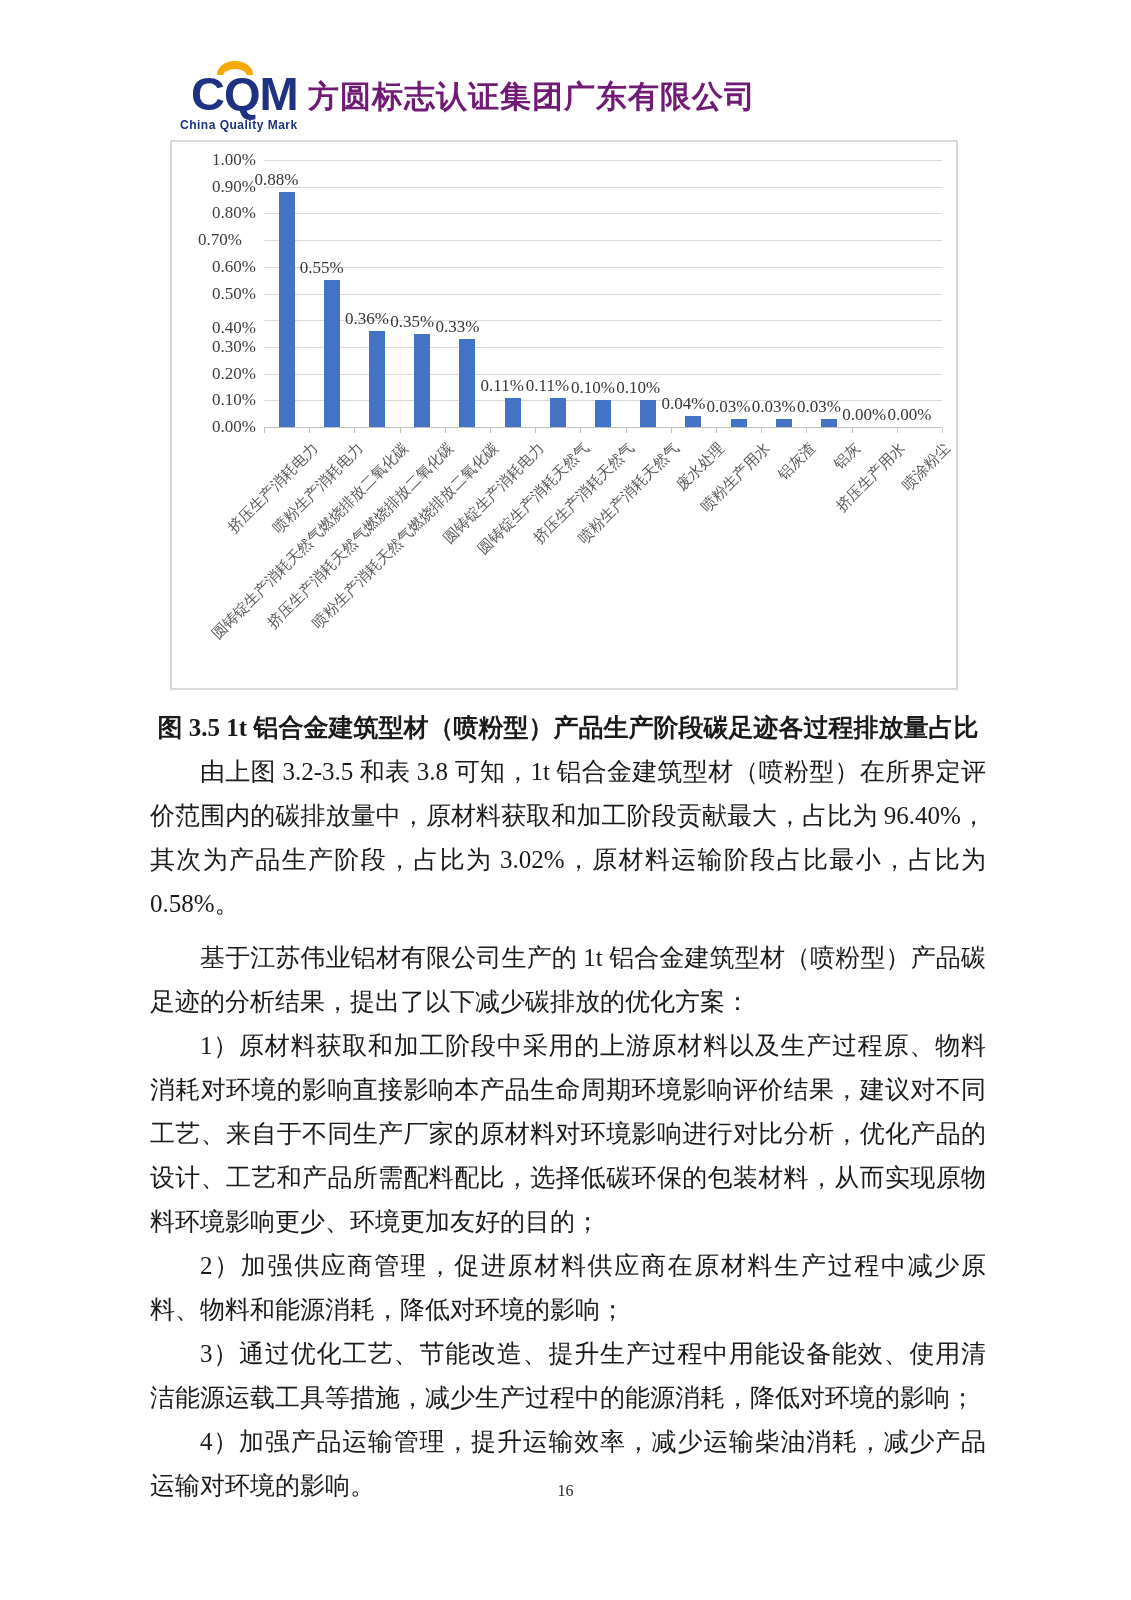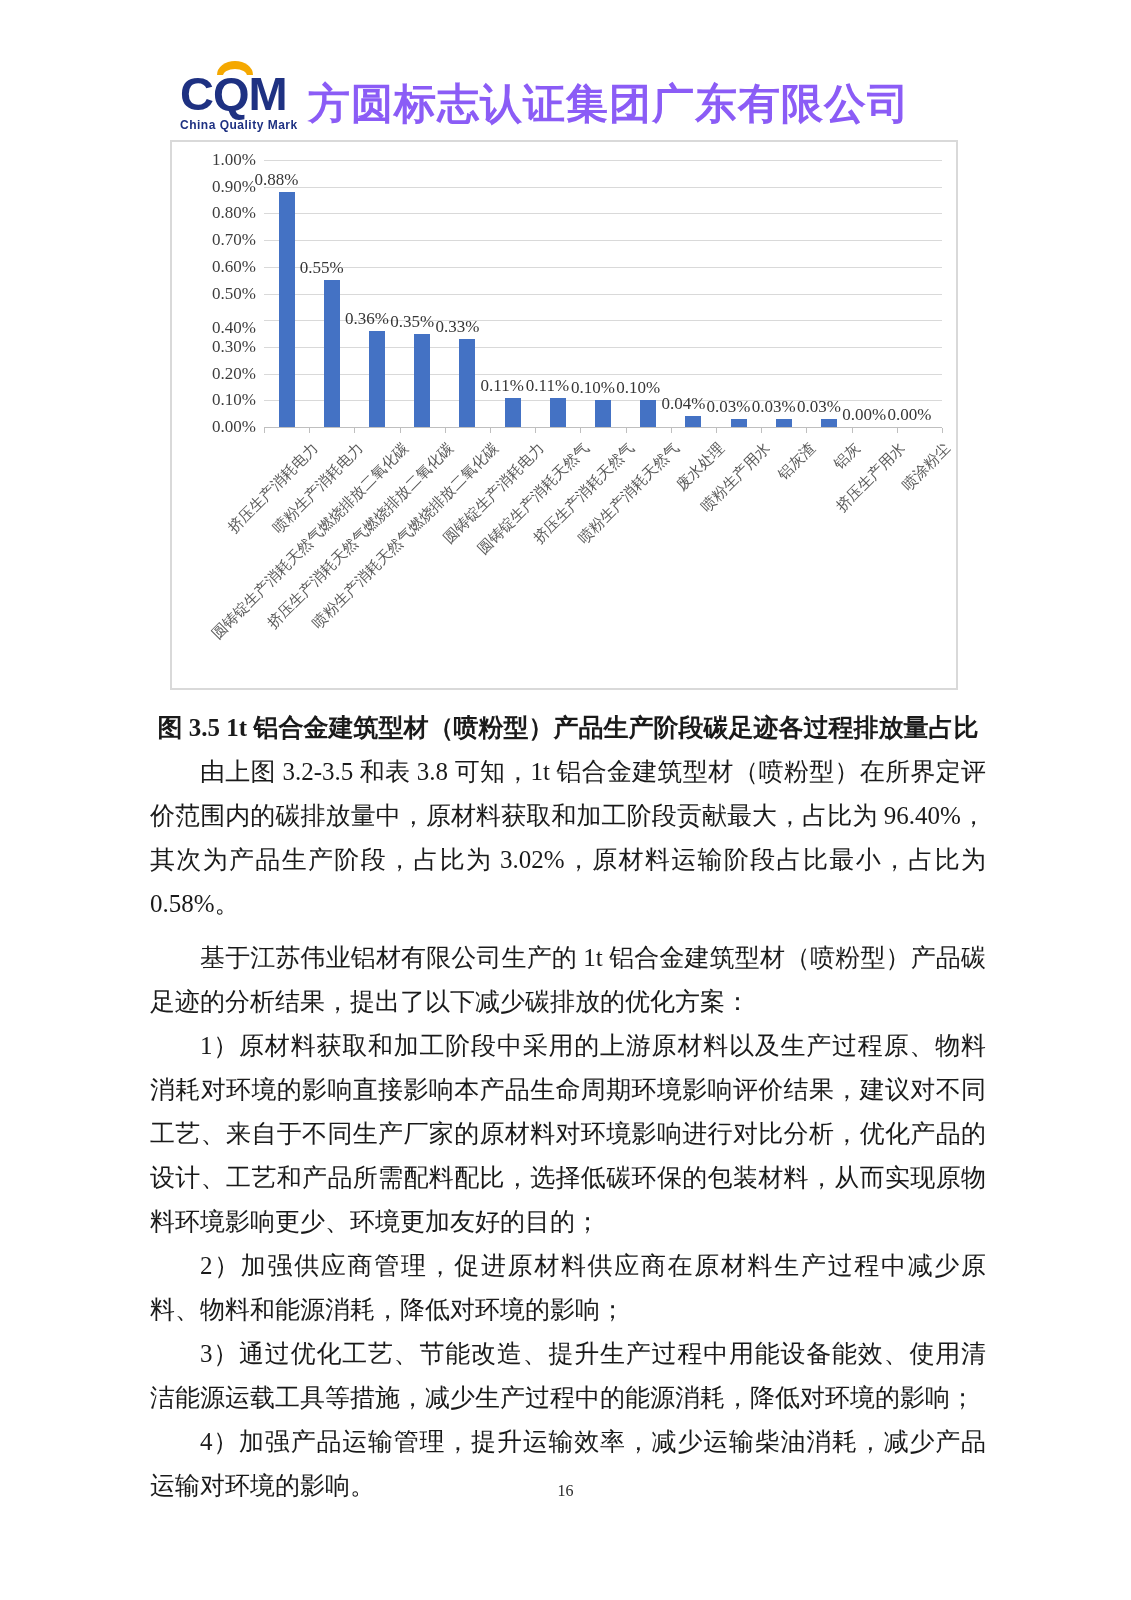--- a/index.html
+++ b/index.html
@@ -5,37 +5,38 @@
   * { margin:0; padding:0; box-sizing:border-box; }
   html,body { width:1131px; height:1600px; background:#ffffff; }
   body { position:relative; font-family:"Liberation Serif","DejaVu Serif",serif; color:#1a1a1a; overflow:hidden; }
 
   
   .logo-block { position:absolute; left:180px; top:74px; }
   .logo-cqm {
     font-family:"Liberation Sans","DejaVu Sans",sans-serif;
     font-weight:bold; font-size:47px; line-height:40px; letter-spacing:-1px;
     color:#1e3182;
+    text-align:right;
   }
   .logo-arc {
     position:absolute; top:-13px; left:37px; width:36px; height:14px;
     background:#f5a800; border-radius:18px 18px 0 0 / 14px 14px 0 0;
   }
   .logo-arc::after {
     content:""; position:absolute; left:6px; right:6px; bottom:-1px; height:7px;
     background:#ffffff; border-radius:12px 12px 0 0 / 7px 7px 0 0;
   }
   .logo-sub {
     font-family:"Liberation Sans","DejaVu Sans",sans-serif;
     font-size:12px; font-weight:bold; color:#1e3182; margin-top:4px; letter-spacing:0.5px;
   }
   .company-name {
     position:absolute; left:308px; top:76px;
     font-family:"Liberation Sans","DejaVu Sans",sans-serif;
-    font-weight:bold; font-size:42px; color:#8b5cf6; letter-spacing:1px;
+    font-weight:bold; font-size:31px; color:#701a75; letter-spacing:1px;
     white-space:nowrap;
   }
 
   
   .chart-box {
     position:absolute; left:170px; top:140px; width:788px; height:550px;
     border:2px solid #d9d9d9; background:#ffffff; overflow:hidden;
   }
   .gridline  { position:absolute; height:1px; background:#d9d9d9; }
   .axis-line { position:absolute; height:1px; background:#bfbfbf; }
@@ -90,21 +91,21 @@
     <div class="y-tick-label" style="left: 12px; top: 222.6px;">0.20%</div>
     <div class="gridline" style="left: 92px; top: 204.9px; width: 678px;"></div>
     <div class="y-tick-label" style="left: 12px; top: 195.9px;">0.30%</div>
     <div class="gridline" style="left: 92px; top: 178.2px; width: 678px;"></div>
     <div class="y-tick-label" style="left: 12px; top: 177px;">0.40%</div>
     <div class="gridline" style="left: 92px; top: 151.5px; width: 678px;"></div>
     <div class="y-tick-label" style="left: 12px; top: 142.5px;">0.50%</div>
     <div class="gridline" style="left: 92px; top: 124.8px; width: 678px;"></div>
     <div class="y-tick-label" style="left: 12px; top: 115.8px;">0.60%</div>
     <div class="gridline" style="left: 92px; top: 98.1px; width: 678px;"></div>
-    <div class="y-tick-label" style="left: 12px; top: 89.1px;">0.70%</div>
+    <div class="y-tick-label" style="left: 12px; top: 89.1px; text-align: center;">0.70%</div>
     <div class="gridline" style="left: 92px; top: 71.4px; width: 678px;"></div>
     <div class="y-tick-label" style="left: 12px; top: 62.4px;">0.80%</div>
     <div class="gridline" style="left: 92px; top: 44.7px; width: 678px;"></div>
     <div class="y-tick-label" style="left: 12px; top: 35.7px;">0.90%</div>
     <div class="gridline" style="left: 92px; top: 18px; width: 678px;"></div>
     <div class="y-tick-label" style="left: 12px; top: 9px;">1.00%</div>
     <div class="axis-line" style="left: 92px; top: 285px; width: 678px;"></div>
     <div class="axis-tick" style="left: 92px; top: 286px;"></div>
     <div class="axis-tick" style="left: 137.2px; top: 286px;"></div>
     <div class="axis-tick" style="left: 182.4px; top: 286px;"></div>

